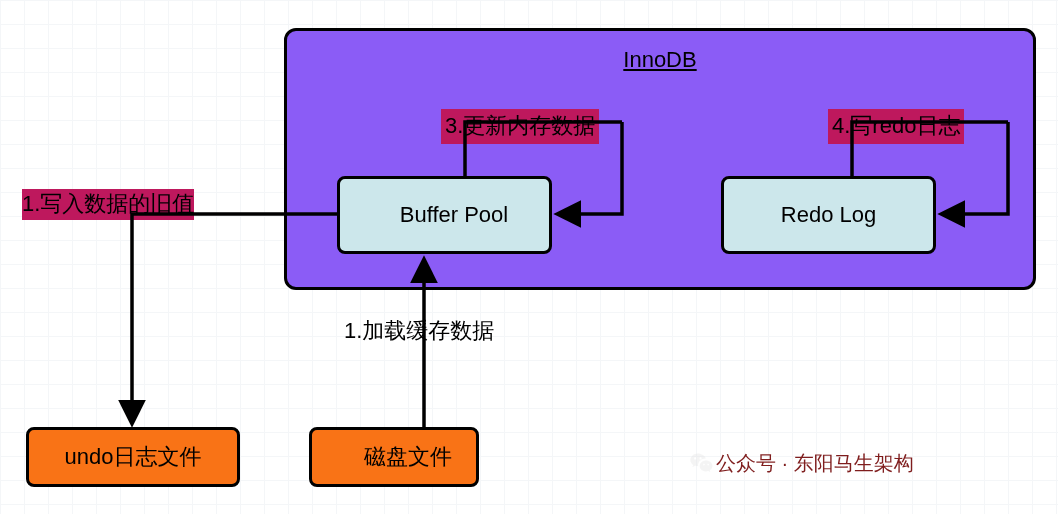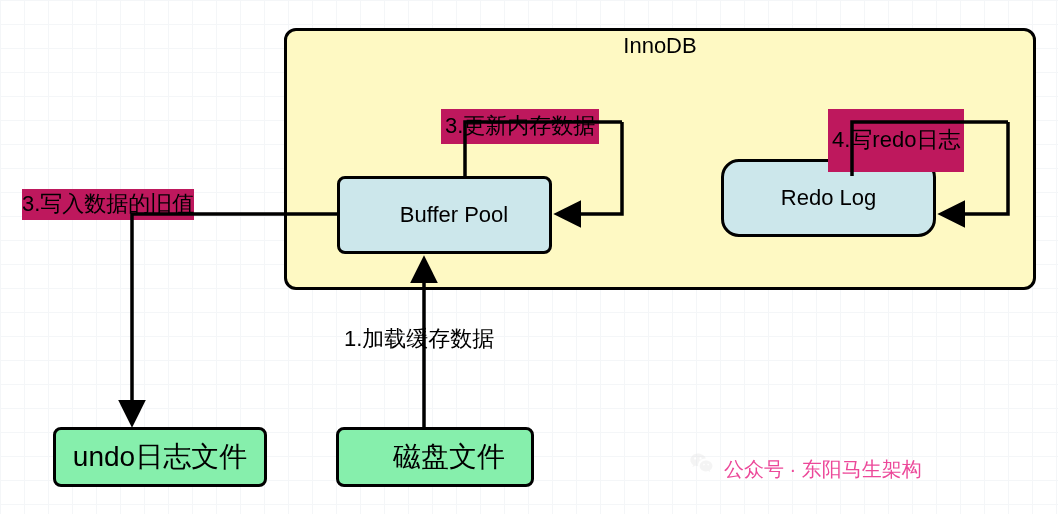--- a/index.html
+++ b/index.html
@@ -17,62 +17,62 @@
   }
   .container-box {
     position: absolute;
     border: 3px solid #000;
     border-radius: 12px;
     text-align: center;
     font-size: 22px;
     line-height: 1.35;
   }
   .innodb {
-    background: #fef9c3;
+    background: #8b5cf6;
+    padding-top: 14px;
+    text-decoration: underline;
   }
   .inner-box {
     position: absolute;
     background: #cce7eb;
     border: 3px solid #000;
     border-radius: 8px;
     display: flex;
     align-items: center;
     justify-content: center;
     text-align: center;
     font-size: 22px;
     line-height: 1.35;
   }
   .bottom-box {
     position: absolute;
-    background: #86efac;
+    background: #f97316;
     border: 3px solid #000;
     border-radius: 8px;
     display: flex;
     align-items: center;
     justify-content: center;
-    font-size: 28px;
-    margin-left: 27px;
+    font-size: 22px;
   }
   .label {
     position: absolute;
     font-size: 22px;
     color: #000;
     line-height: 1.4;
     text-align: left;
     white-space: nowrap;
     background: #be185d;
   }
   .label.transparent-bg { background: transparent; }
   .watermark {
     position: absolute;
-    color: #ec4899;
+    color: #7f1d1d;
     font-size: 20px;
     display: flex;
-    align-items: flex-end;
-    gap: 8px;
+    align-items: flex-start;
   }
   .watermark svg { opacity: 0.35; }
   svg.connectors {
     position: absolute;
     top: 0; left: 0;
     width: 1058px; height: 514px;
     pointer-events: none;
   }
 </style>
 </head>
@@ -81,43 +81,43 @@
 <div class="container-box innodb" style="left:284px; top:28px; width:752px; height:262px;">
   <div>InnoDB</div>
 </div>
 
 <div class="inner-box" style="left:337px; top:176px; width:215px; height:78px;padding-left:19px;">
   <div>
     <div>Buffer Pool</div>
   </div>
 </div>
 
-<div class="inner-box" style="left:721px; top:159px; width:215px; height:78px;border-radius:18px;">
+<div class="inner-box" style="left:721px; top:176px; width:215px; height:78px;">
   <div>
     <div>Redo Log</div>
   </div>
 </div>
 
 <div class="bottom-box" style="left:26px; top:427px; width:214px; height:60px;">
   <span>undo日志文件</span>
 </div>
 
-<div class="bottom-box" style="left:309px; top:427px; width:198px; height:60px;padding-left:28px;">
+<div class="bottom-box" style="left:309px; top:427px; width:170px; height:60px;padding-left:28px;">
   <span>磁盘文件</span>
 </div>
 
-<div class="label transparent-bg" style="left:344px; top:324px;text-align:right;">1.加载缓存数据</div>
+<div class="label transparent-bg" style="left:344px; top:316px;text-align:right;">1.加载缓存数据</div>
 
 <div class="label" style="left:22px; top:189px; text-align:center;">
-  <div>3.写入数据的旧值</div>
+  <div>1.写入数据的旧值</div>
 </div>
 
 <div class="label" style="left:441px; top:109px; padding:2px 4px;">3.更新内存数据</div>
 
-<div class="label" style="left:828px; top:109px; padding:16px 4px;">4.写redo日志</div>
+<div class="label" style="left:828px; top:109px; padding:2px 4px;">4.写redo日志</div>
 
 <svg class="connectors">
   <defs>
     <marker id="arrow" viewBox="0 0 12 12" refX="10" refY="6" markerWidth="8" markerHeight="8" orient="auto-start-reverse">
       <path d="M 0 0 L 12 6 L 0 12 z" fill="#000"></path>
     </marker>
   </defs>
 
   <path d="M 424 427 L 424 260" stroke="#000" stroke-width="3.5" fill="none" marker-end="url(#arrow)"></path>
 

